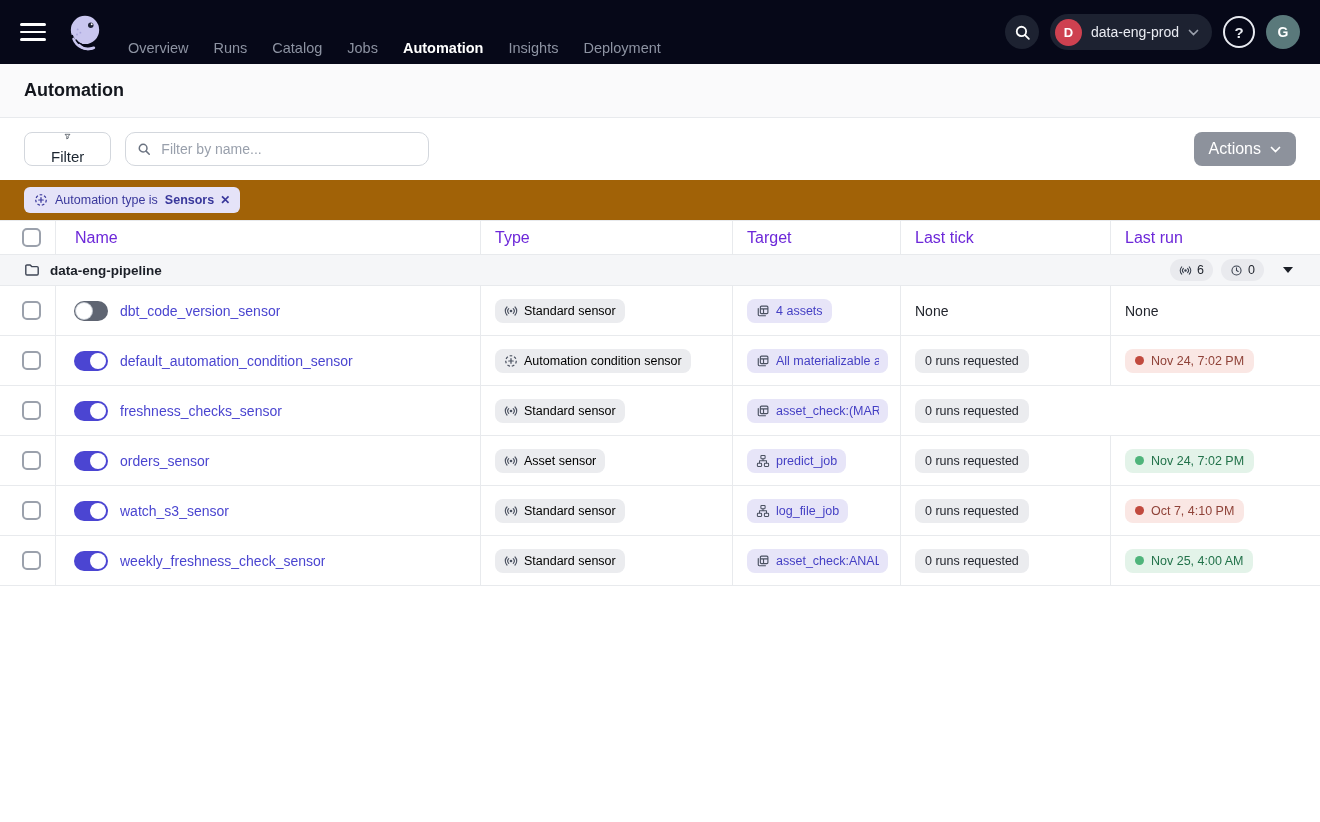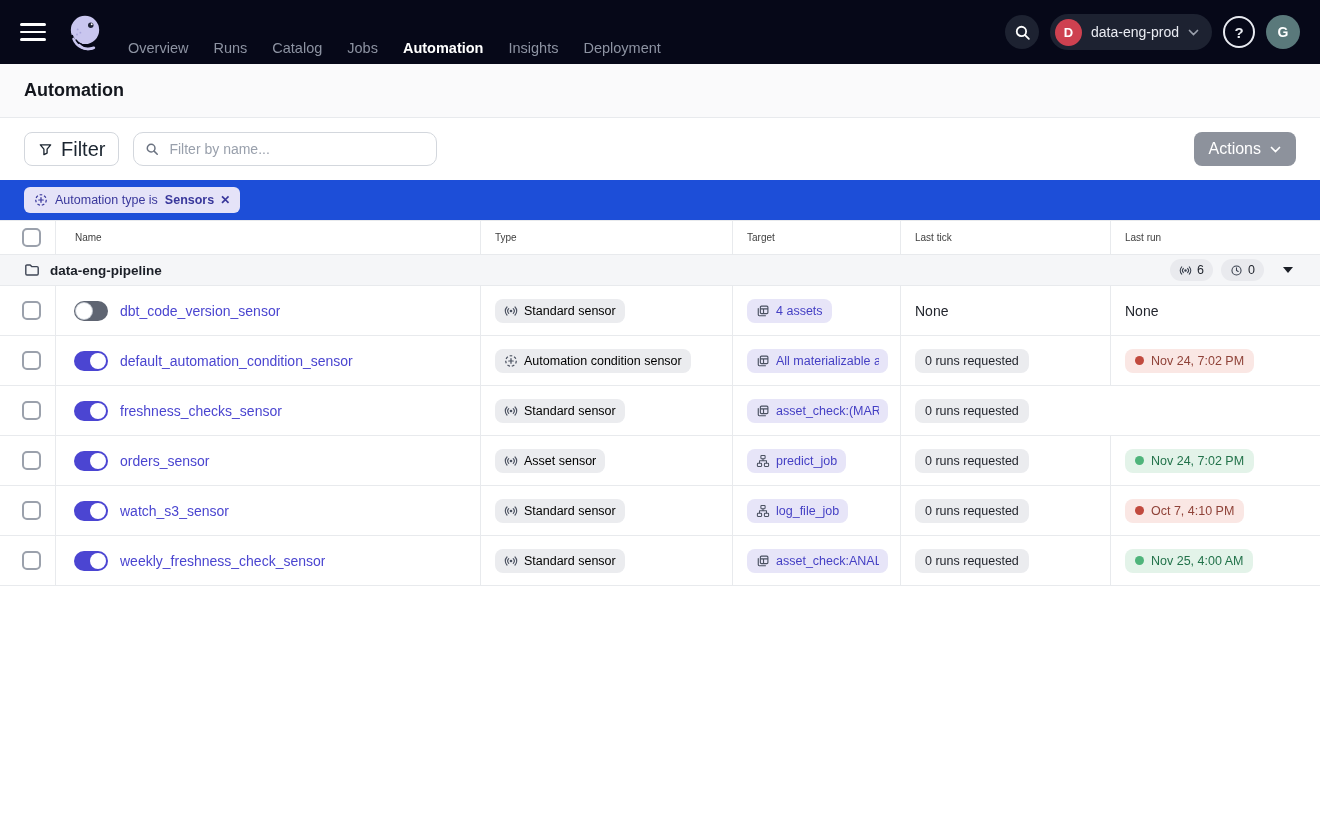--- a/index.html
+++ b/index.html
@@ -23,37 +23,37 @@
   .ws-initial { width:27px; height:27px; border-radius:50%; background:#CE4150; color:#fff; font-weight:700; font-size:13px; display:flex; align-items:center; justify-content:center; }
   .ws-name { color:#E9EBF2; font-size:14px; }
   .ws-pill svg { color:#9AA0AC; }
   .help-circle { width:32px; height:32px; border-radius:50%; border:2px solid #E8EAF0; background:transparent; color:#E8EAF0; font-weight:700; font-size:15px; font-family:inherit; display:flex; align-items:center; justify-content:center; cursor:pointer; }
   .avatar { width:34px; height:34px; border-radius:50%; background:#5A797B; color:#fff; font-size:14px; font-weight:600; display:flex; align-items:center; justify-content:center; cursor:pointer; border:none; }
 
   
   .titlebar { height:54px; background:#FAFAFB; border-bottom:1px solid #E8EAED; display:flex; align-items:center; padding:0 24px; }
   .page-title { font-size:18px; font-weight:700; color:#13161D; }
   .toolbar { height:62px; display:flex; align-items:center; padding:0 24px; gap:14px; background:#fff; }
-  .btn-filter { height:34px; border:1px solid #D3D7DD; border-radius:8px; background:#fff; display:flex; align-items:center; gap:8px; padding:0 13px; font-size:20px; color:#1B2530; font-family:inherit; cursor:pointer; }
+  .btn-filter { height:34px; border:1px solid #D3D7DD; border-radius:8px; background:#fff; display:flex; align-items:center; gap:8px; padding:0 26px; font-size:15px; color:#1B2530; font-family:inherit; cursor:pointer;flex-direction:column; }
   .search-box { height:34px; width:304px; border:1px solid #D3D7DD; border-radius:10px; display:flex; align-items:center; gap:8px; padding:0 11px; background:#fff; }
   .search-box svg { color:#6A7280; flex:0 0 auto; }
   .search-box input { border:none; outline:none; font-size:14px; color:#1B2530; width:100%; font-family:inherit; background:transparent; }
   .search-box input::placeholder { color:#99A0AC; }
   .btn-actions { margin-left:auto; height:34px; background:#8D929C; color:#fff; border:none; border-radius:8px; font-size:16px; font-family:inherit; display:flex; align-items:center; gap:9px; padding:0 15px; cursor:pointer; }
-  .chiprow { height:41px; display:flex; align-items:center; padding:0 24px; border-bottom:1px solid #E8EAED; background:#1d4ed8; }
+  .chiprow { height:41px; display:flex; align-items:center; padding:0 24px; border-bottom:1px solid #E8EAED; background:#a16207; }
   .chip { height:26px; background:#E5E3F8; border-radius:6px; display:flex; align-items:center; gap:7px; padding:0 10px; font-size:12.5px; color:#39379B; cursor:pointer; }
   .chip .chip-bold { font-weight:700; }
   .chip .chip-close { font-weight:700; font-size:12px; margin-left:-1px; cursor:pointer; }
 
   
   .thead, .trow { display:grid; grid-template-columns:56px 425px 252px 168px 210px 209px; align-items:stretch; }
   .thead { height:34px; border-bottom:1px solid #E8EAED; }
   .th, .td { display:flex; align-items:center; border-right:1px solid #E8EAED; padding-left:14px; min-width:0; }
   .th:last-child, .td:last-child { border-right:none; }
-  .th { font-size:10px; color:#404040; }
+  .th { font-size:16px; color:#6d28d9; }
   .th.cb, .td.cb { padding-left:22px; }
   .th.name { padding-left:19px; }
   .checkbox { width:19px; height:19px; border:2px solid #9BA1AC; border-radius:5px; background:#fff; cursor:pointer; flex:0 0 auto; }
 
   .grouprow { height:31px; background:#F5F6F8; border-bottom:1px solid #E8EAED; display:flex; align-items:center; padding:0 25px 0 24px; }
   .grouprow svg { color:#3E4554; }
   .group-name { font-size:13.5px; font-weight:700; color:#1B1F27; margin-left:10px; }
   .group-right { margin-left:auto; display:flex; align-items:center; gap:8px; }
   .badge { height:22px; background:#E9EAEE; border-radius:12px; display:flex; align-items:center; gap:5px; padding:0 9px; font-size:12.5px; color:#1E222B; }
   .badge svg { color:#39404E; }

